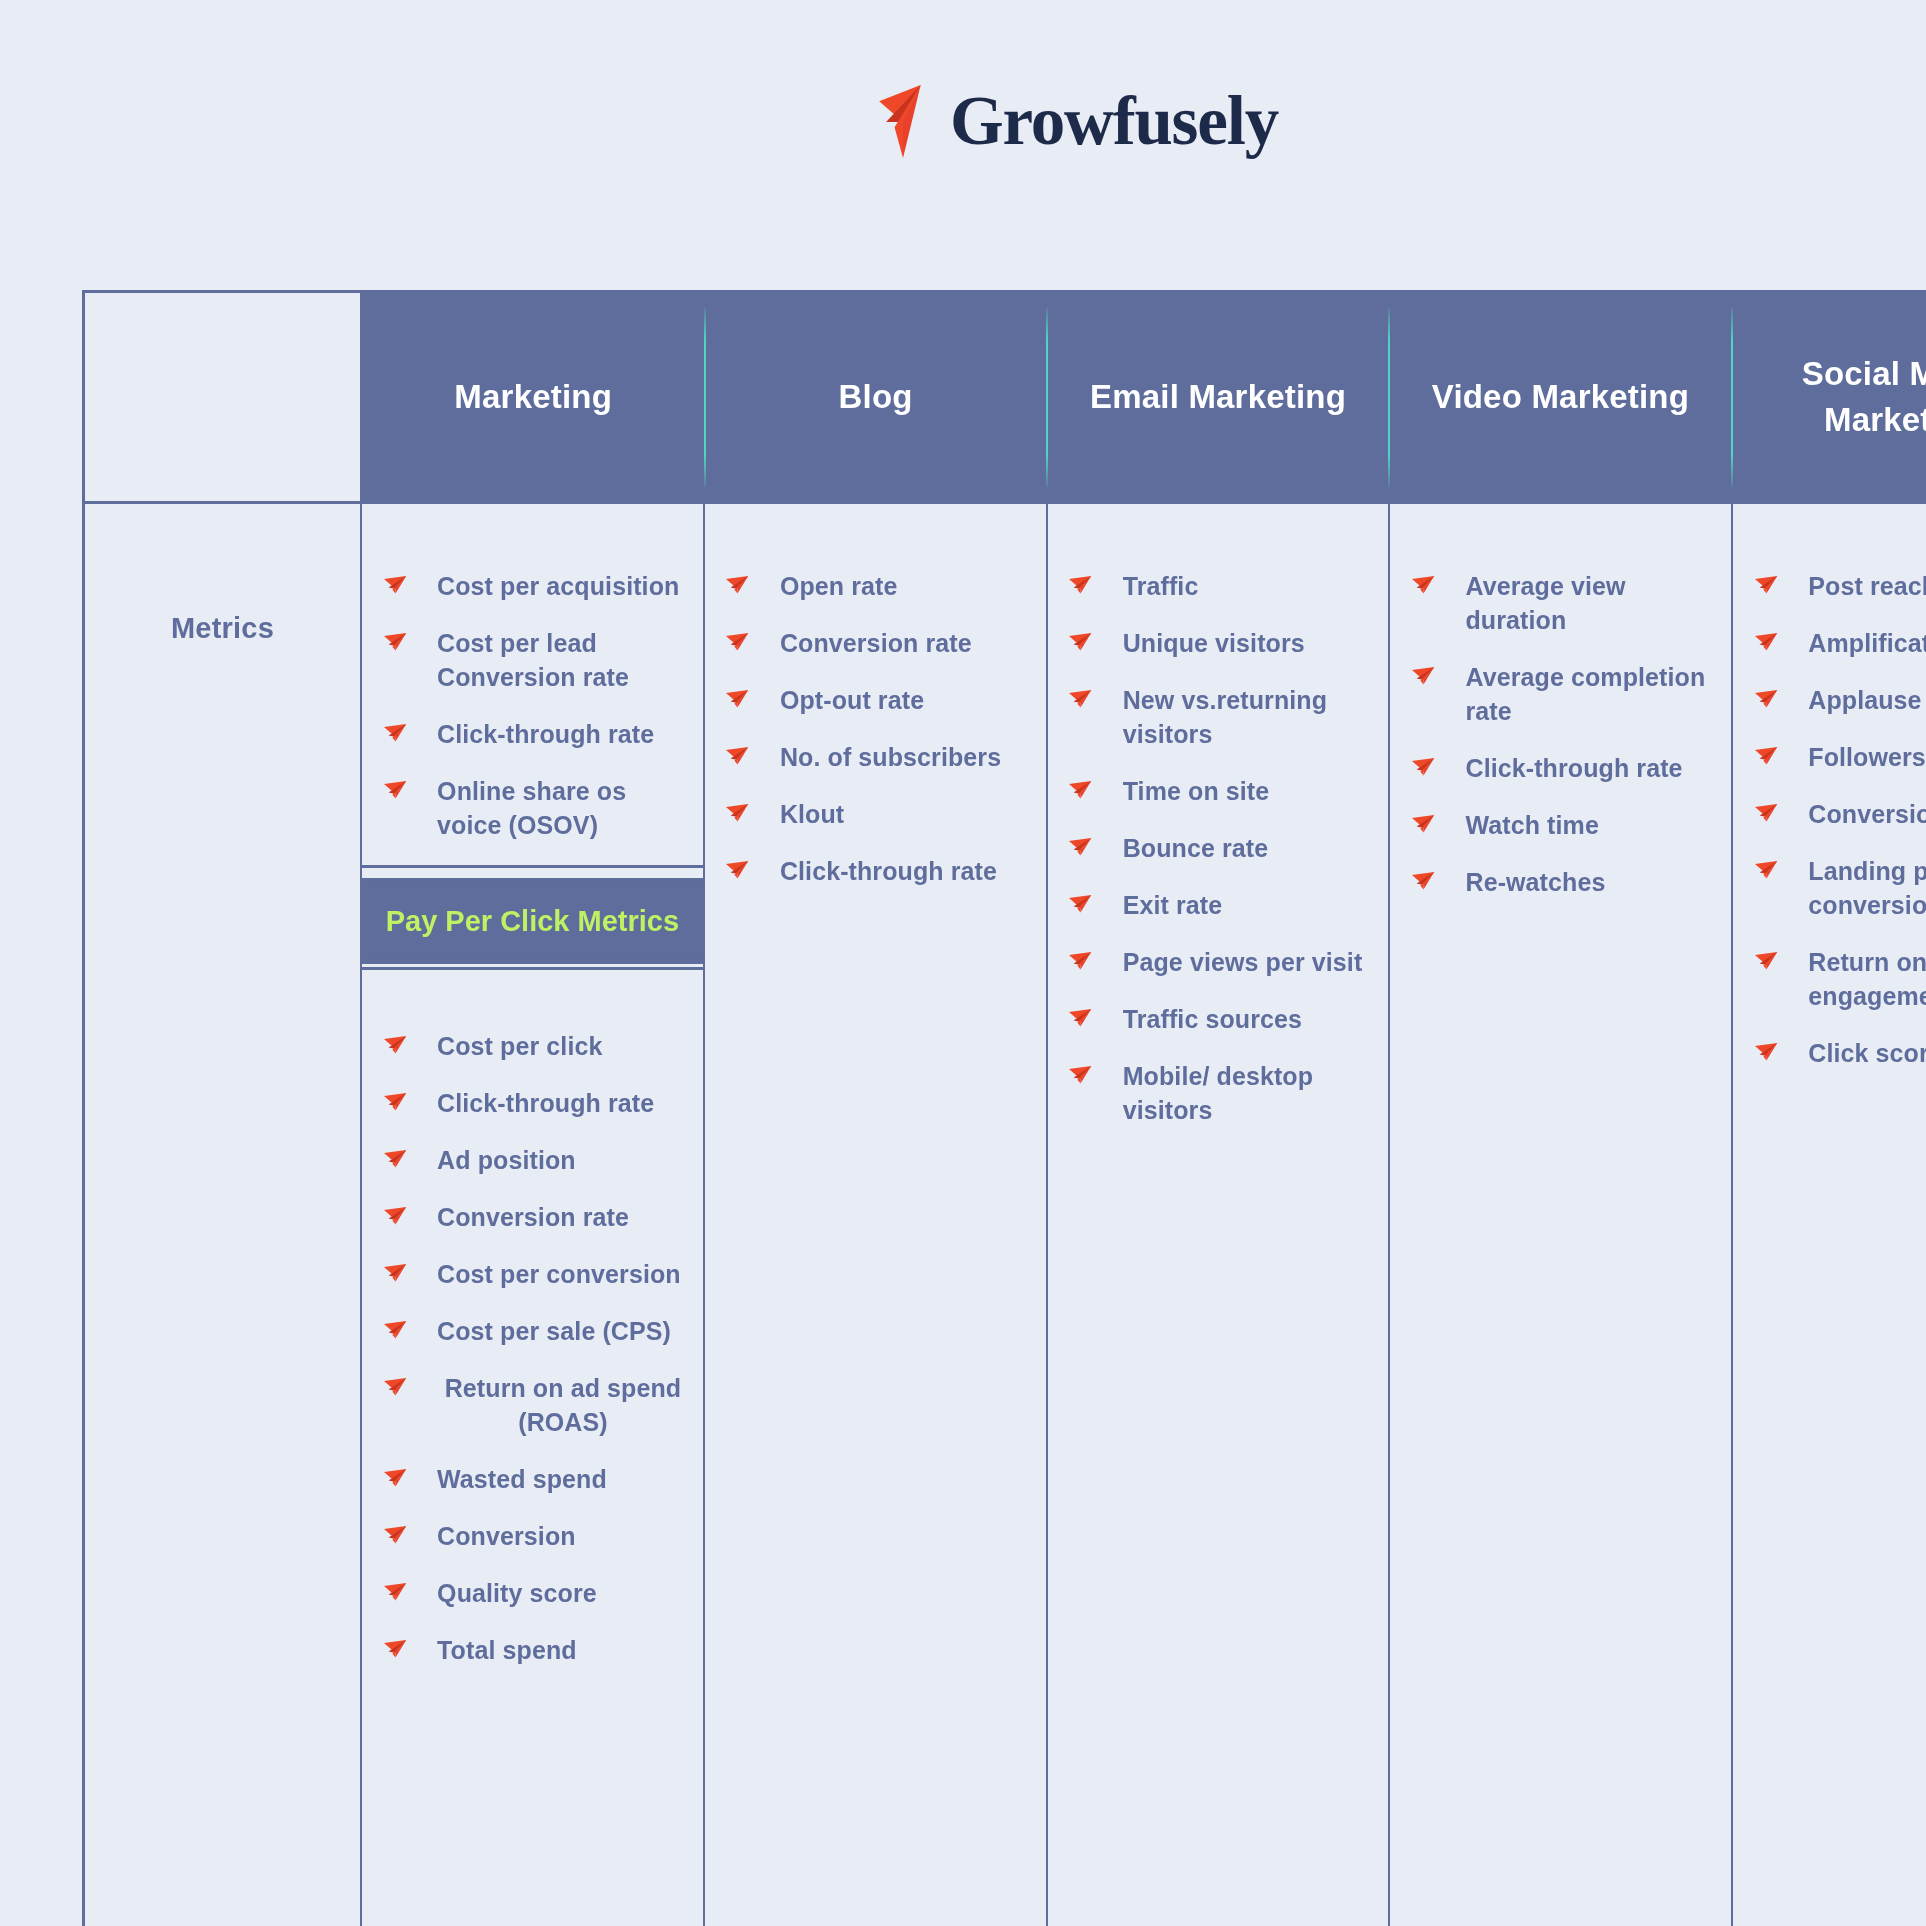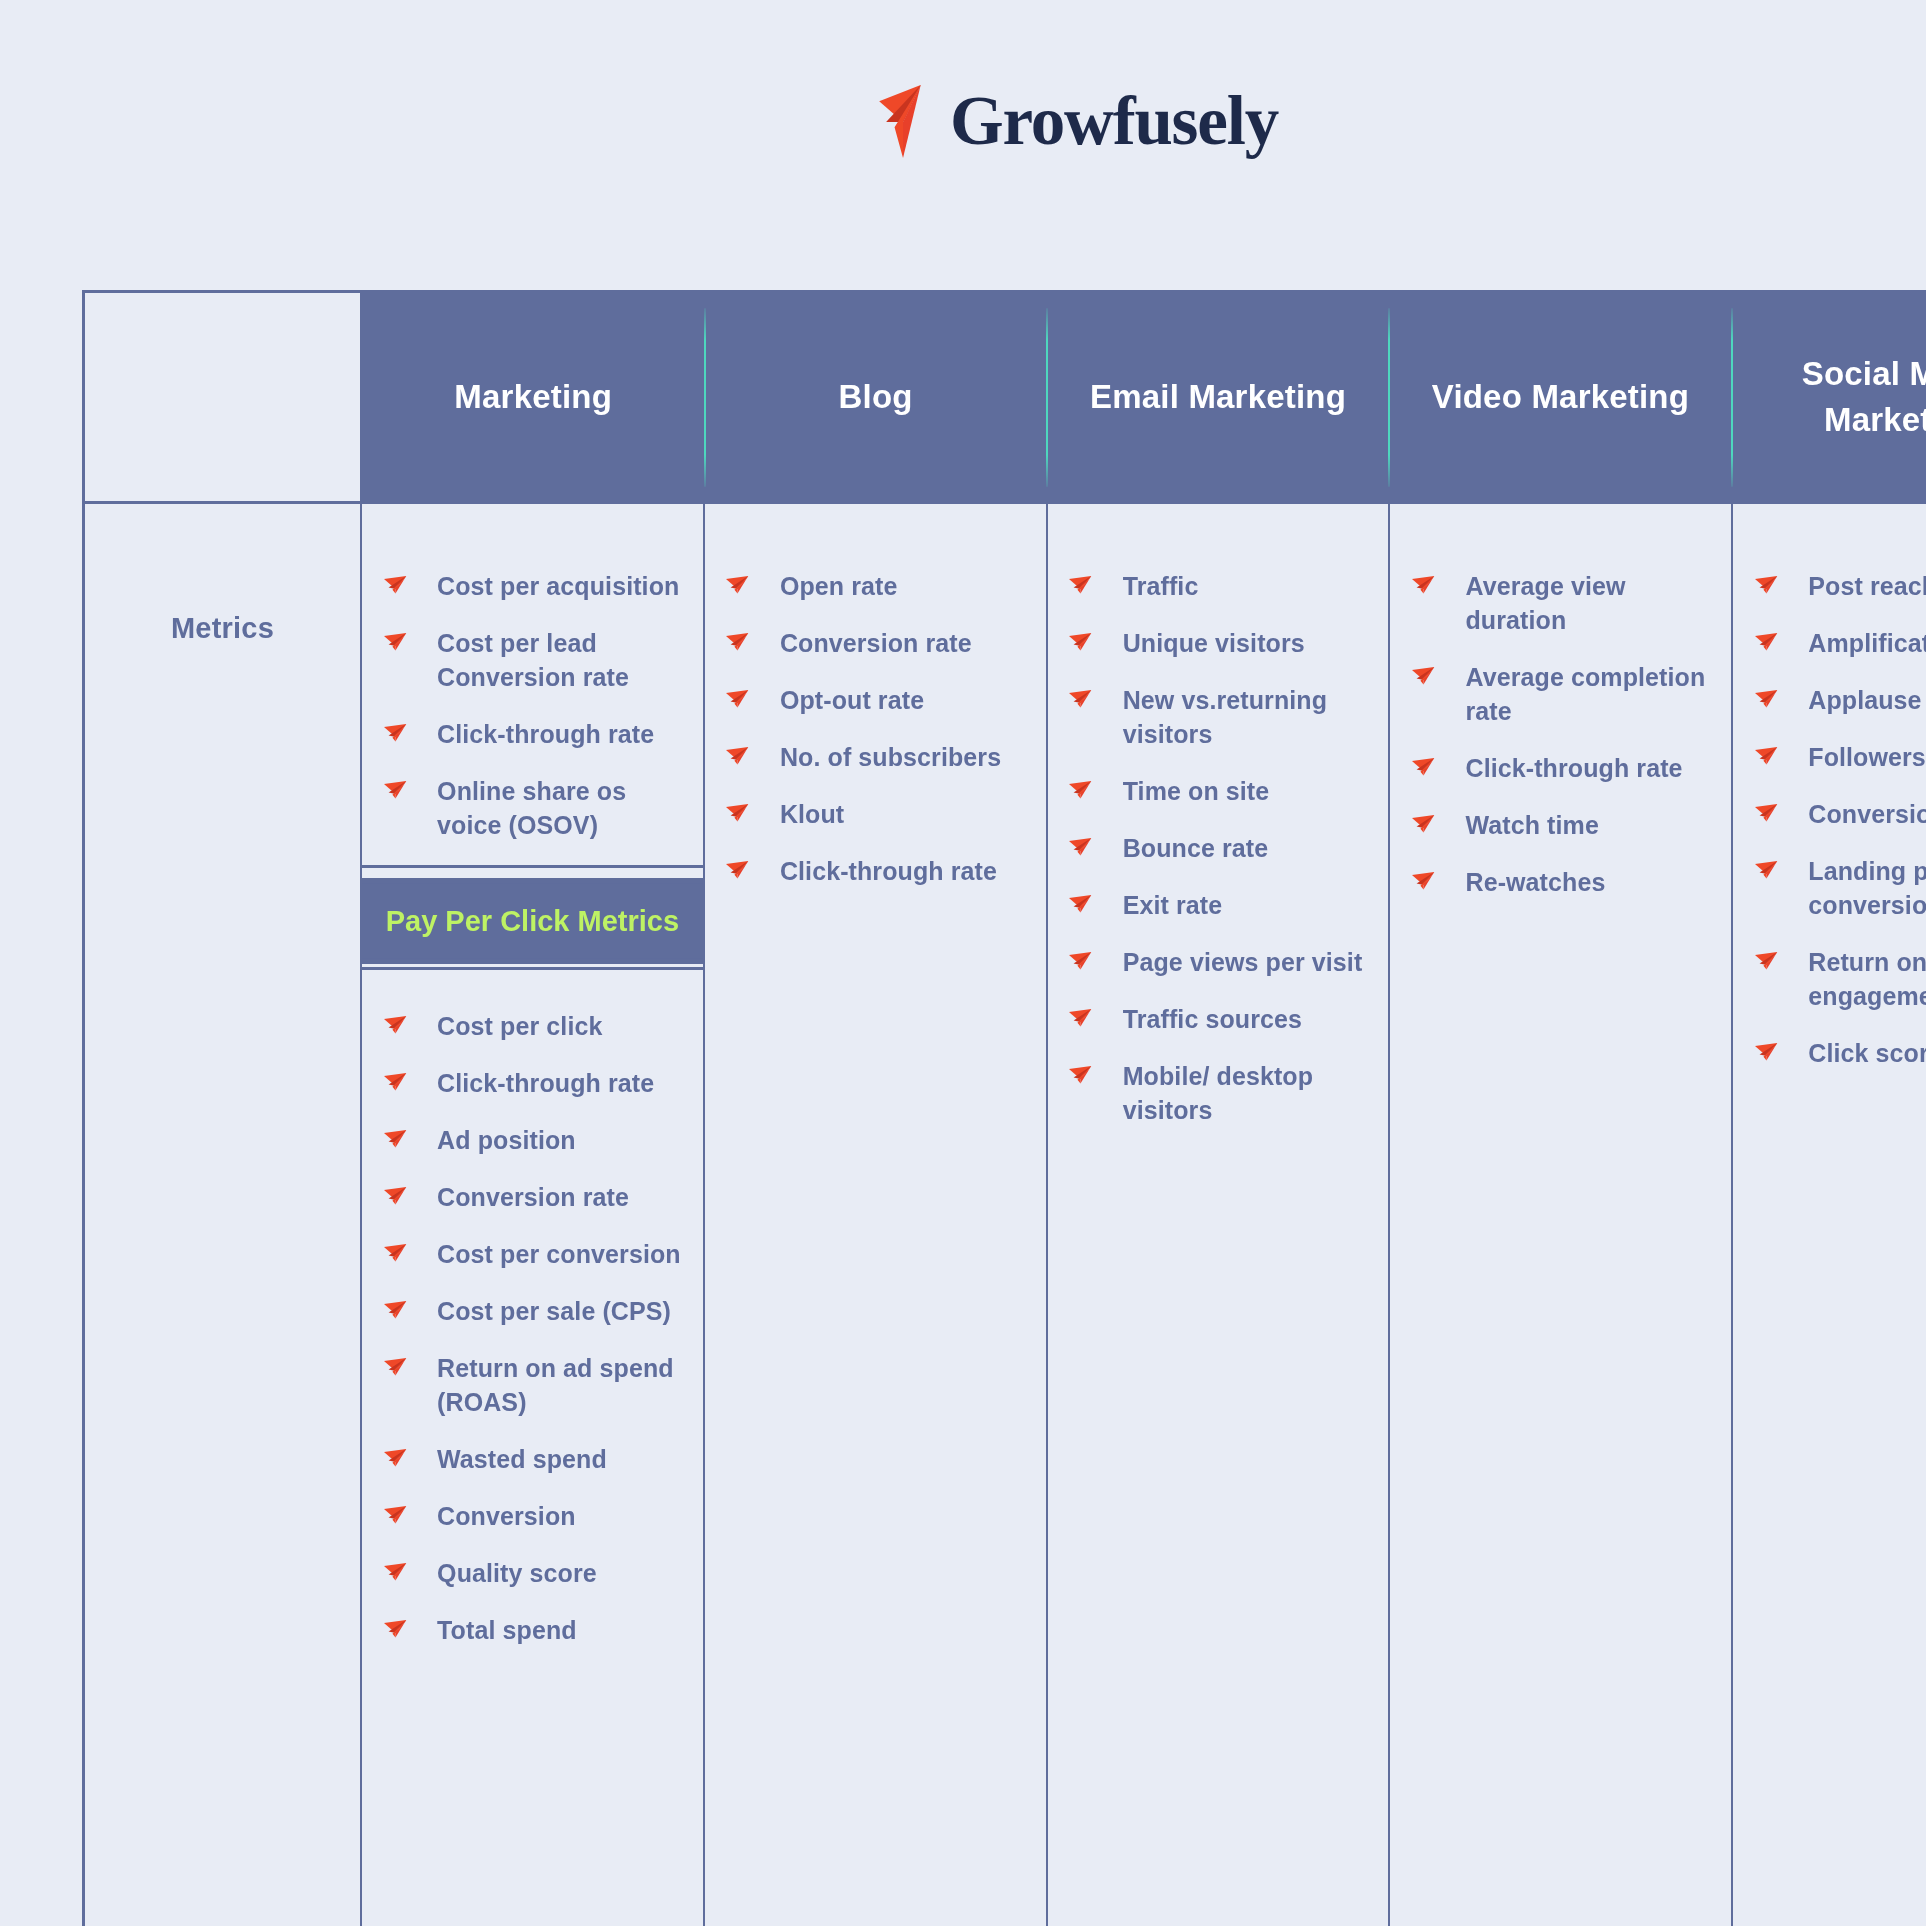--- a/index.html
+++ b/index.html
@@ -143,21 +143,21 @@
     min-width: 0;
     display: flex;
     flex-direction: column;
   }
   .col:last-child { border-right: none; }
 
   .list {
     padding: 65px 14px 0 21.6px;
     box-sizing: border-box;
   }
-  .list.tight { padding-top: 39px; }
+  .list.tight { padding-top: 59px; text-align: center; }
 
   .item {
     display: flex;
     align-items: flex-start;
     margin-bottom: 23px;
     gap: 22px;
   }
   .item .bullet {
     width: 23px;
     height: 17.7px;

